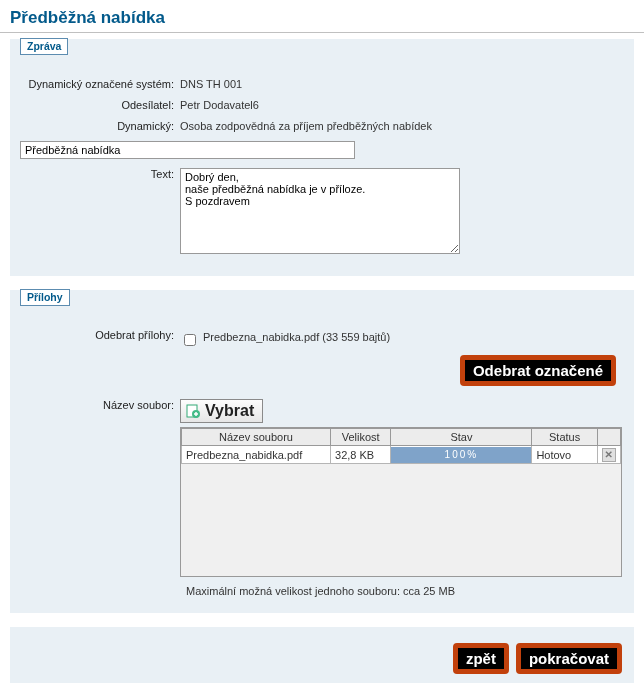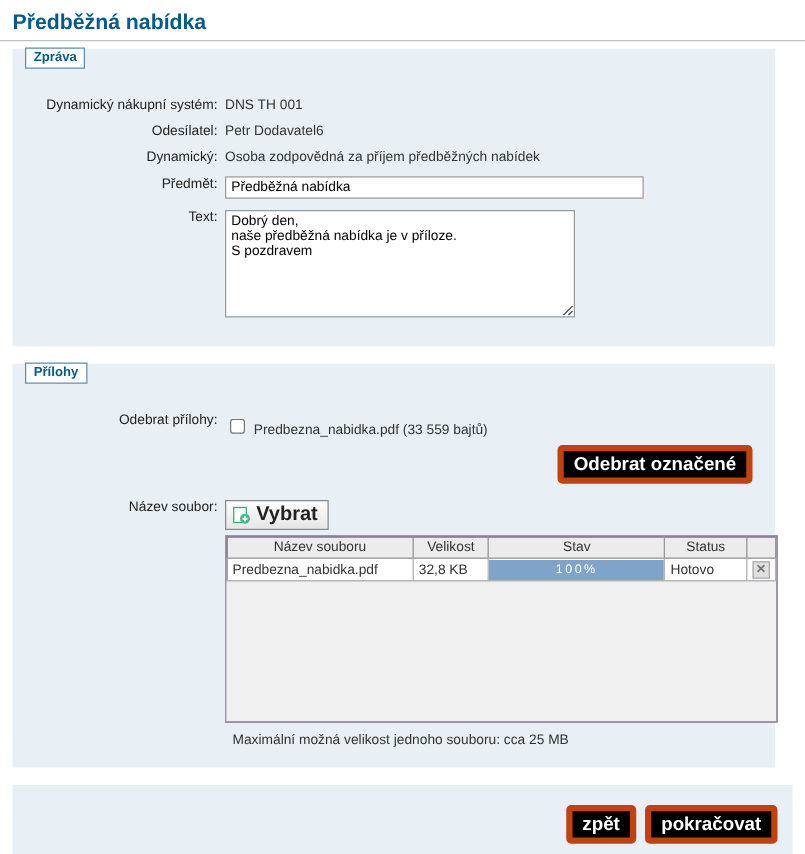--- a/index.html
+++ b/index.html
@@ -14,21 +14,21 @@
     .page-title {
       color: #035a8b;
       font-size: 17px;
       font-weight: bold;
       padding: 8px 10px 4px 10px;
       border-bottom: 1px solid #c0c0c0;
       margin-bottom: 6px;
     }
     .section {
       background: #e9f0f5;
-      margin: 0 24px 14px 10px;
+      margin: 0 10px 14px 10px;
       padding: 10px 10px 14px 10px;
       position: relative;
     }
     .section-header {
       position: absolute;
       top: -1px;
       left: 10px;
       background: #fff;
       border: 1px solid #5c8cb0;
       color: #035a8b;
@@ -63,21 +63,21 @@
       width: 280px;
       height: 86px;
       border: 1px solid #999;
       padding: 2px 4px;
       font-family: inherit;
       font-size: 11px;
       resize: both;
     }
     .attachment-line {
       display: flex;
-      align-items: flex-end;
+      align-items: flex-start;
       gap: 4px;
       padding-top: 2px;
     }
     .checkbox {
       width: 12px;
       height: 12px;
     }
     .btn-dark {
       background: #000;
       color: #fff;
@@ -107,21 +107,21 @@
       cursor: pointer;
     }
     .upload-icon {
       width: 16px;
       height: 16px;
     }
     .file-table-wrap {
       margin-top: 4px;
       width: 442px;
       border: 1px solid #999;
-      background: #4c1d95;
+      background: #0ea5e9;
     }
     .file-table {
       width: 100%;
       border-collapse: collapse;
       font-size: 11px;
     }
     .file-table thead th {
       background: #ececec;
       border: 1px solid #999;
       padding: 2px 4px;
@@ -187,36 +187,35 @@
 </head>
 <body>
 
 <div class="page-title">Předběžná nabídka</div>
 
 <div class="section">
   <div class="section-header">Zpráva</div>
   <div class="spacer-top"></div>
 
   <div class="form-row">
-    <div class="row-label">Dynamický nákupní systém:</div>
+    <div class="row-label">Dynamický označené systém:</div>
     <div class="row-value">DNS TH 001</div>
   </div>
 
   <div class="form-row">
     <div class="row-label">Odesílatel:</div>
     <div class="row-value">Petr Dodavatel6</div>
   </div>
 
   <div class="form-row">
     <div class="row-label">Dynamický:</div>
     <div class="row-value">Osoba zodpovědná za příjem předběžných nabídek</div>
   </div>
 
   <div class="form-row">
-    <div class="row-label">Předmět:</div>
     <div class="row-value">
       <input type="text" class="text-input" value="Předběžná nabídka" style="">
     </div>
   </div>
 
   <div class="form-row">
     <div class="row-label">Text:</div>
     <div class="row-value">
       <textarea class="textarea-input" style="">Dobrý den,
 naše předběžná nabídka je v příloze.

